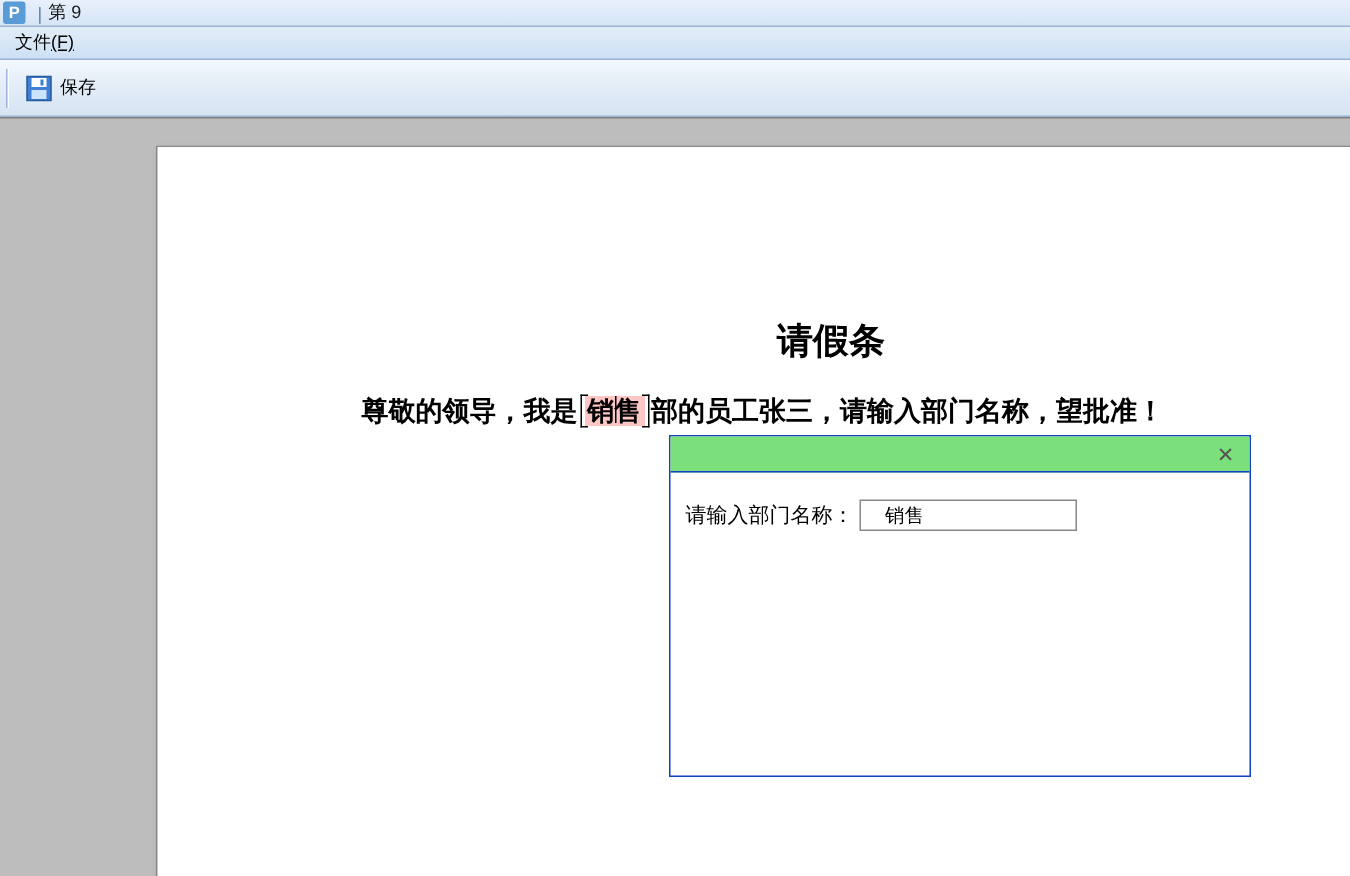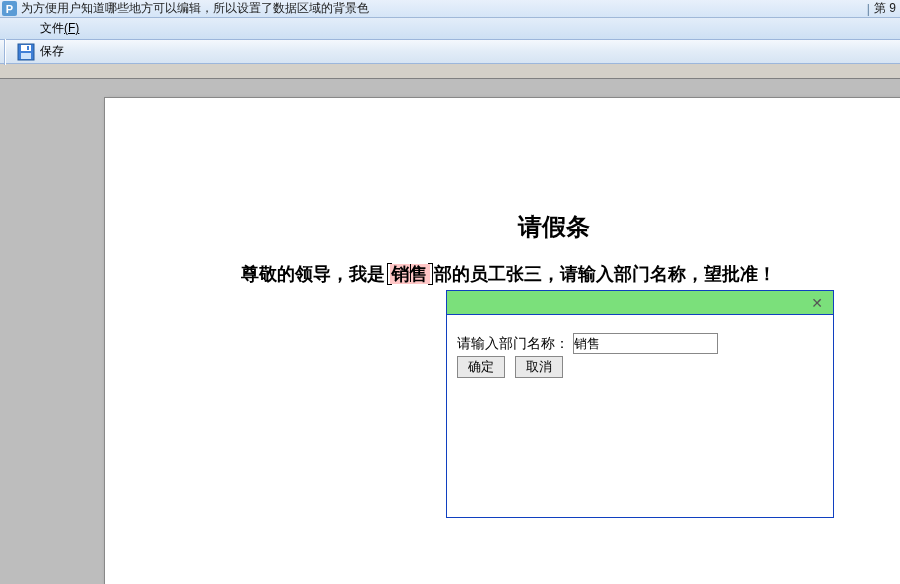--- a/index.html
+++ b/index.html
@@ -38,26 +38,26 @@
 
   
   .menu-bar {
     height: 22px;
     background: linear-gradient(to bottom, #e3edf9 0%, #cde0f4 100%);
     display: flex;
     align-items: center;
     padding: 0 4px;
     border-bottom: 1px solid #9cb6db;
   }
-  .menu-item { padding: 2px 6px; cursor: default; margin-left: 30px; }
+  .menu-item { padding: 2px 6px; cursor: default; }
   .menu-item .accel { text-decoration: underline; }
 
   
   .toolbar {
-    height: 24px;
+    height: 38px;
     background: linear-gradient(to bottom, #f4f8fd 0%, #e2ecf7 50%, #d6e4f3 100%);
     display: flex;
     align-items: center;
     padding: 0 4px;
     border-bottom: 1px solid #9cb6db;
   }
   .tb-sep {
     width: 2px; height: 26px;
     border-left: 1px solid #9cb6db;
     border-right: 1px solid #fff;
@@ -155,45 +155,44 @@
     display: flex; align-items: center; justify-content: center;
     cursor: default;
     color: #555;
     font-size: 14px;
   }
   .dlg-body {
     padding: 18px 10px 10px 10px;
     font-size: 14px;
     color: #000;
   }
-  .dlg-row { display: flex; align-items: center; margin-bottom: 2px; }
+  .dlg-row { display: flex; align-items: center; margin-bottom: 16px; }
   .dlg-label { white-space: nowrap; margin-right: 4px; }
   .dlg-input {
     width: 145px; height: 21px;
     font-size: 13px;
-    padding: 1px 0;
+    padding: 1px 16px;
     border: 1px solid #888;
     background: #fff;
   }
   .dlg-buttons { display: flex; gap: 10px; }
   .dlg-btn {
     min-width: 48px; height: 22px;
     font-size: 13px;
     padding: 0 10px;
     background: #e9e9e9;
     border: 1px solid #888;
     cursor: default;
   }
 </style>
 </head>
 <body>
 
 <div class="title-bar">
   <span class="app-icon">P</span>
-  <span class="title-text">为方便用户知道哪些地方可以编辑，所以设置了数据区域的背景色</span>
   <span class="title-sep">|</span>
   <span class="title-right">第 9</span>
 </div>
 
 <div class="menu-bar">
   <span class="menu-item">
     <span>文件</span><span class="accel">(F)</span>
   </span>
 </div>
 
@@ -223,18 +222,14 @@
 
 <div class="dialog">
   <div class="dlg-title">
     <span class="dlg-close">✕</span>
   </div>
   <div class="dlg-body">
     <div class="dlg-row">
       <span class="dlg-label">请输入部门名称：</span>
       <input class="dlg-input" type="text" value="销售" style="">
     </div>
-    <div class="dlg-buttons">
-      <button class="dlg-btn">确定</button>
-      <button class="dlg-btn">取消</button>
-    </div>
   </div>
 </div>
 
 </body></html>

